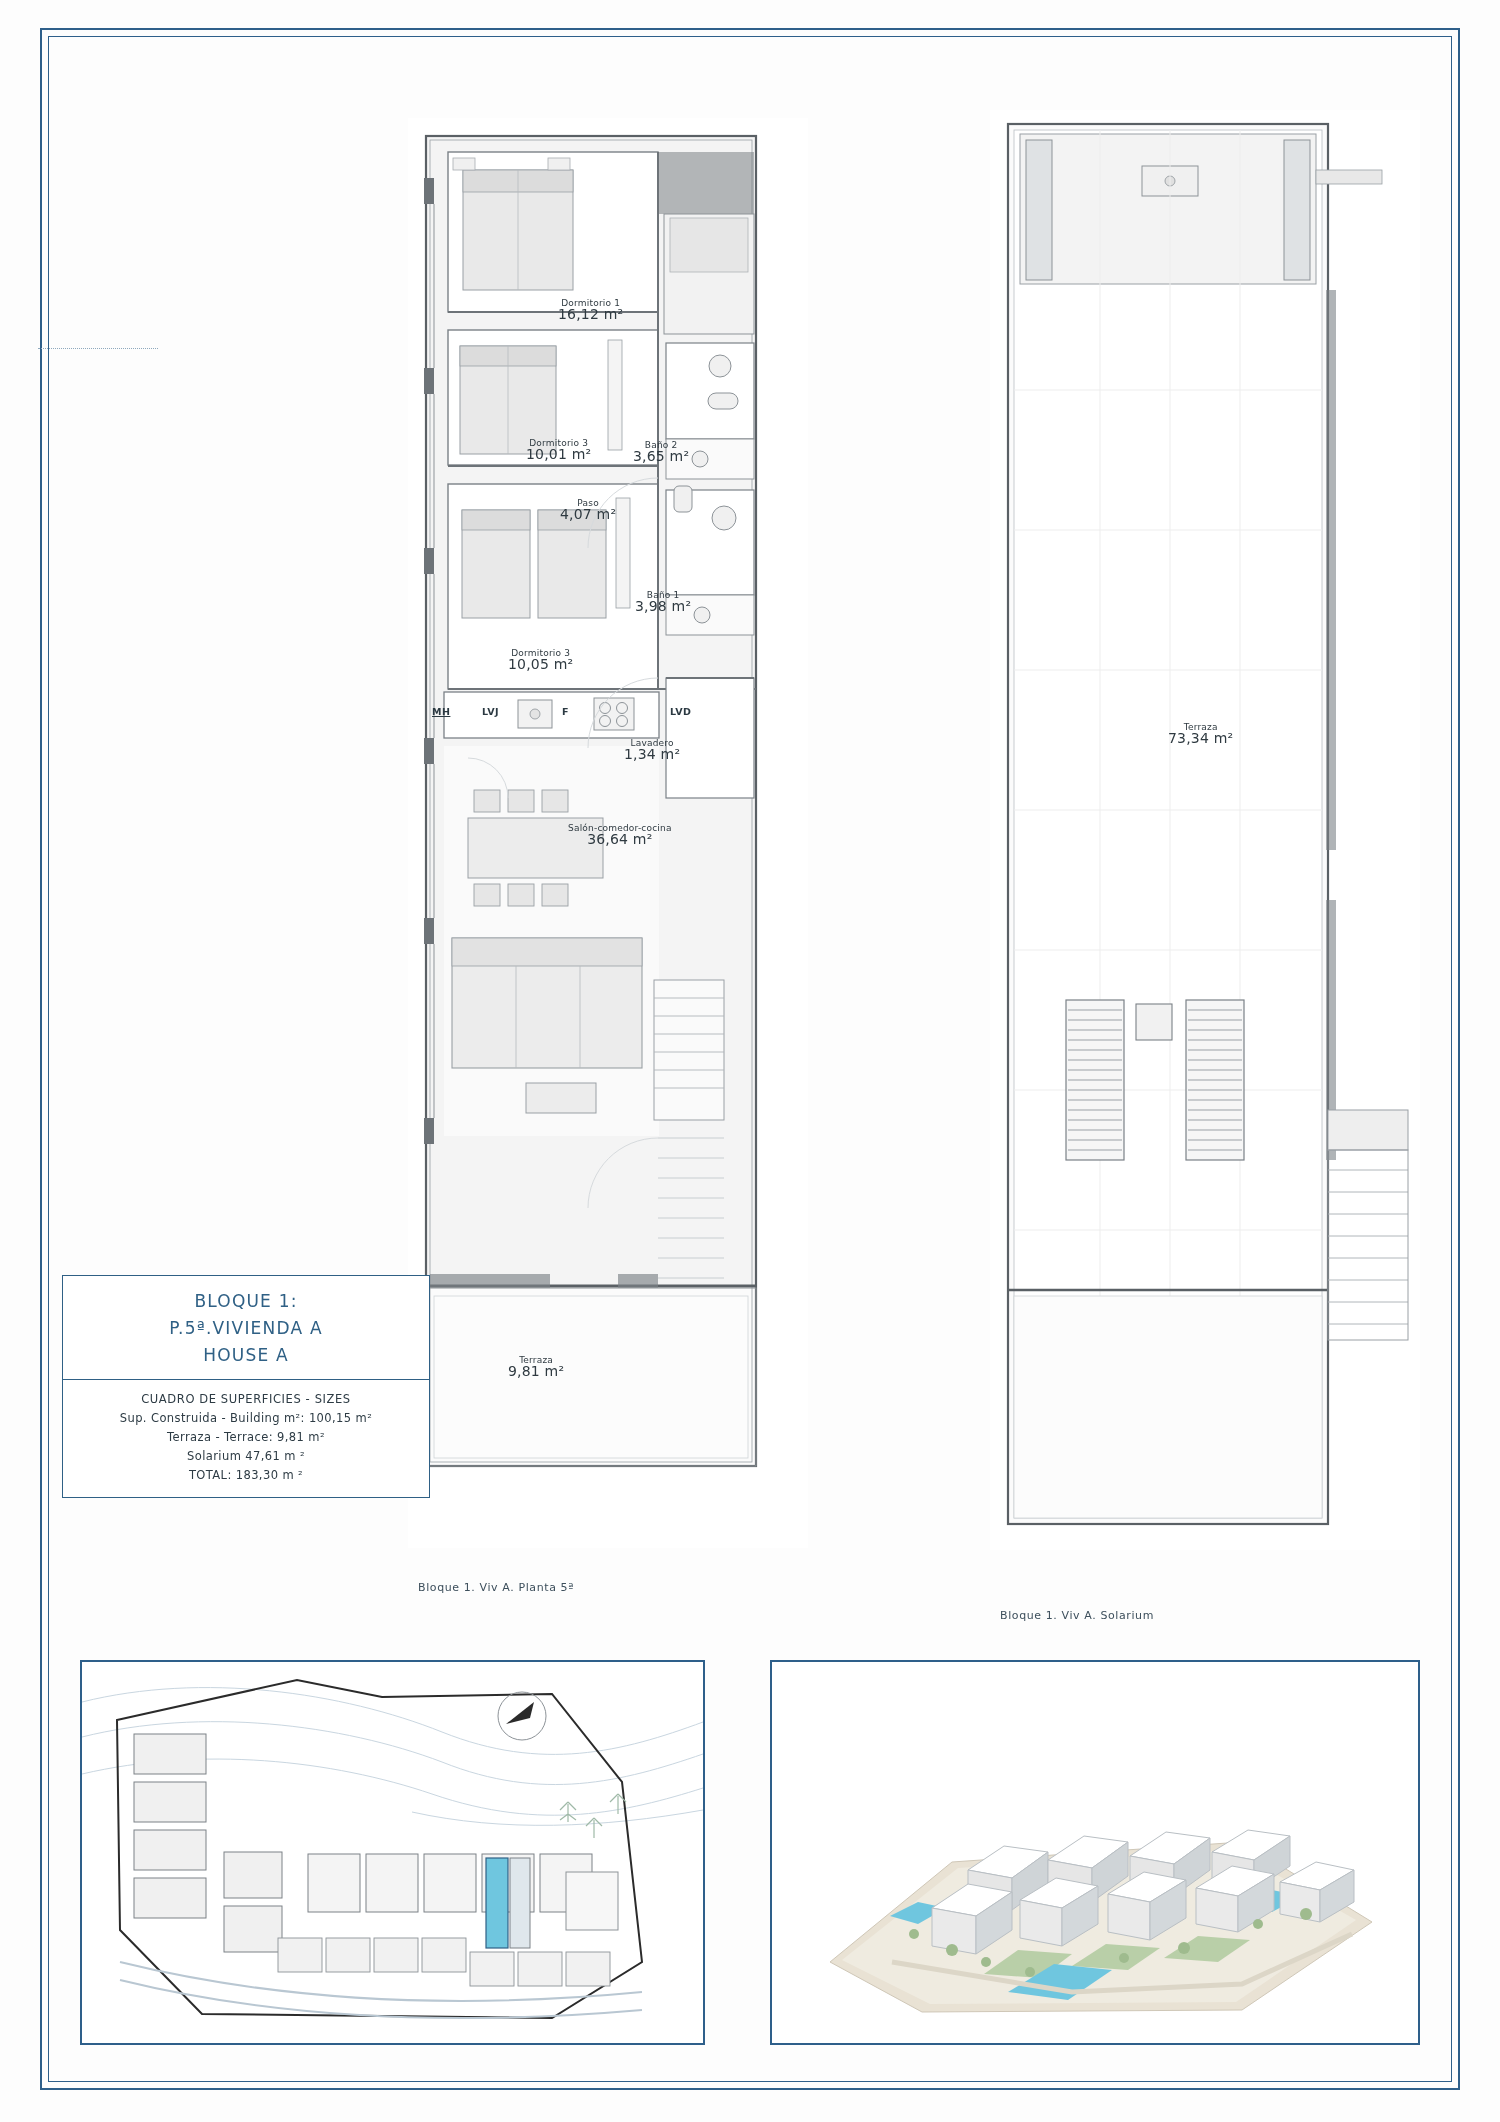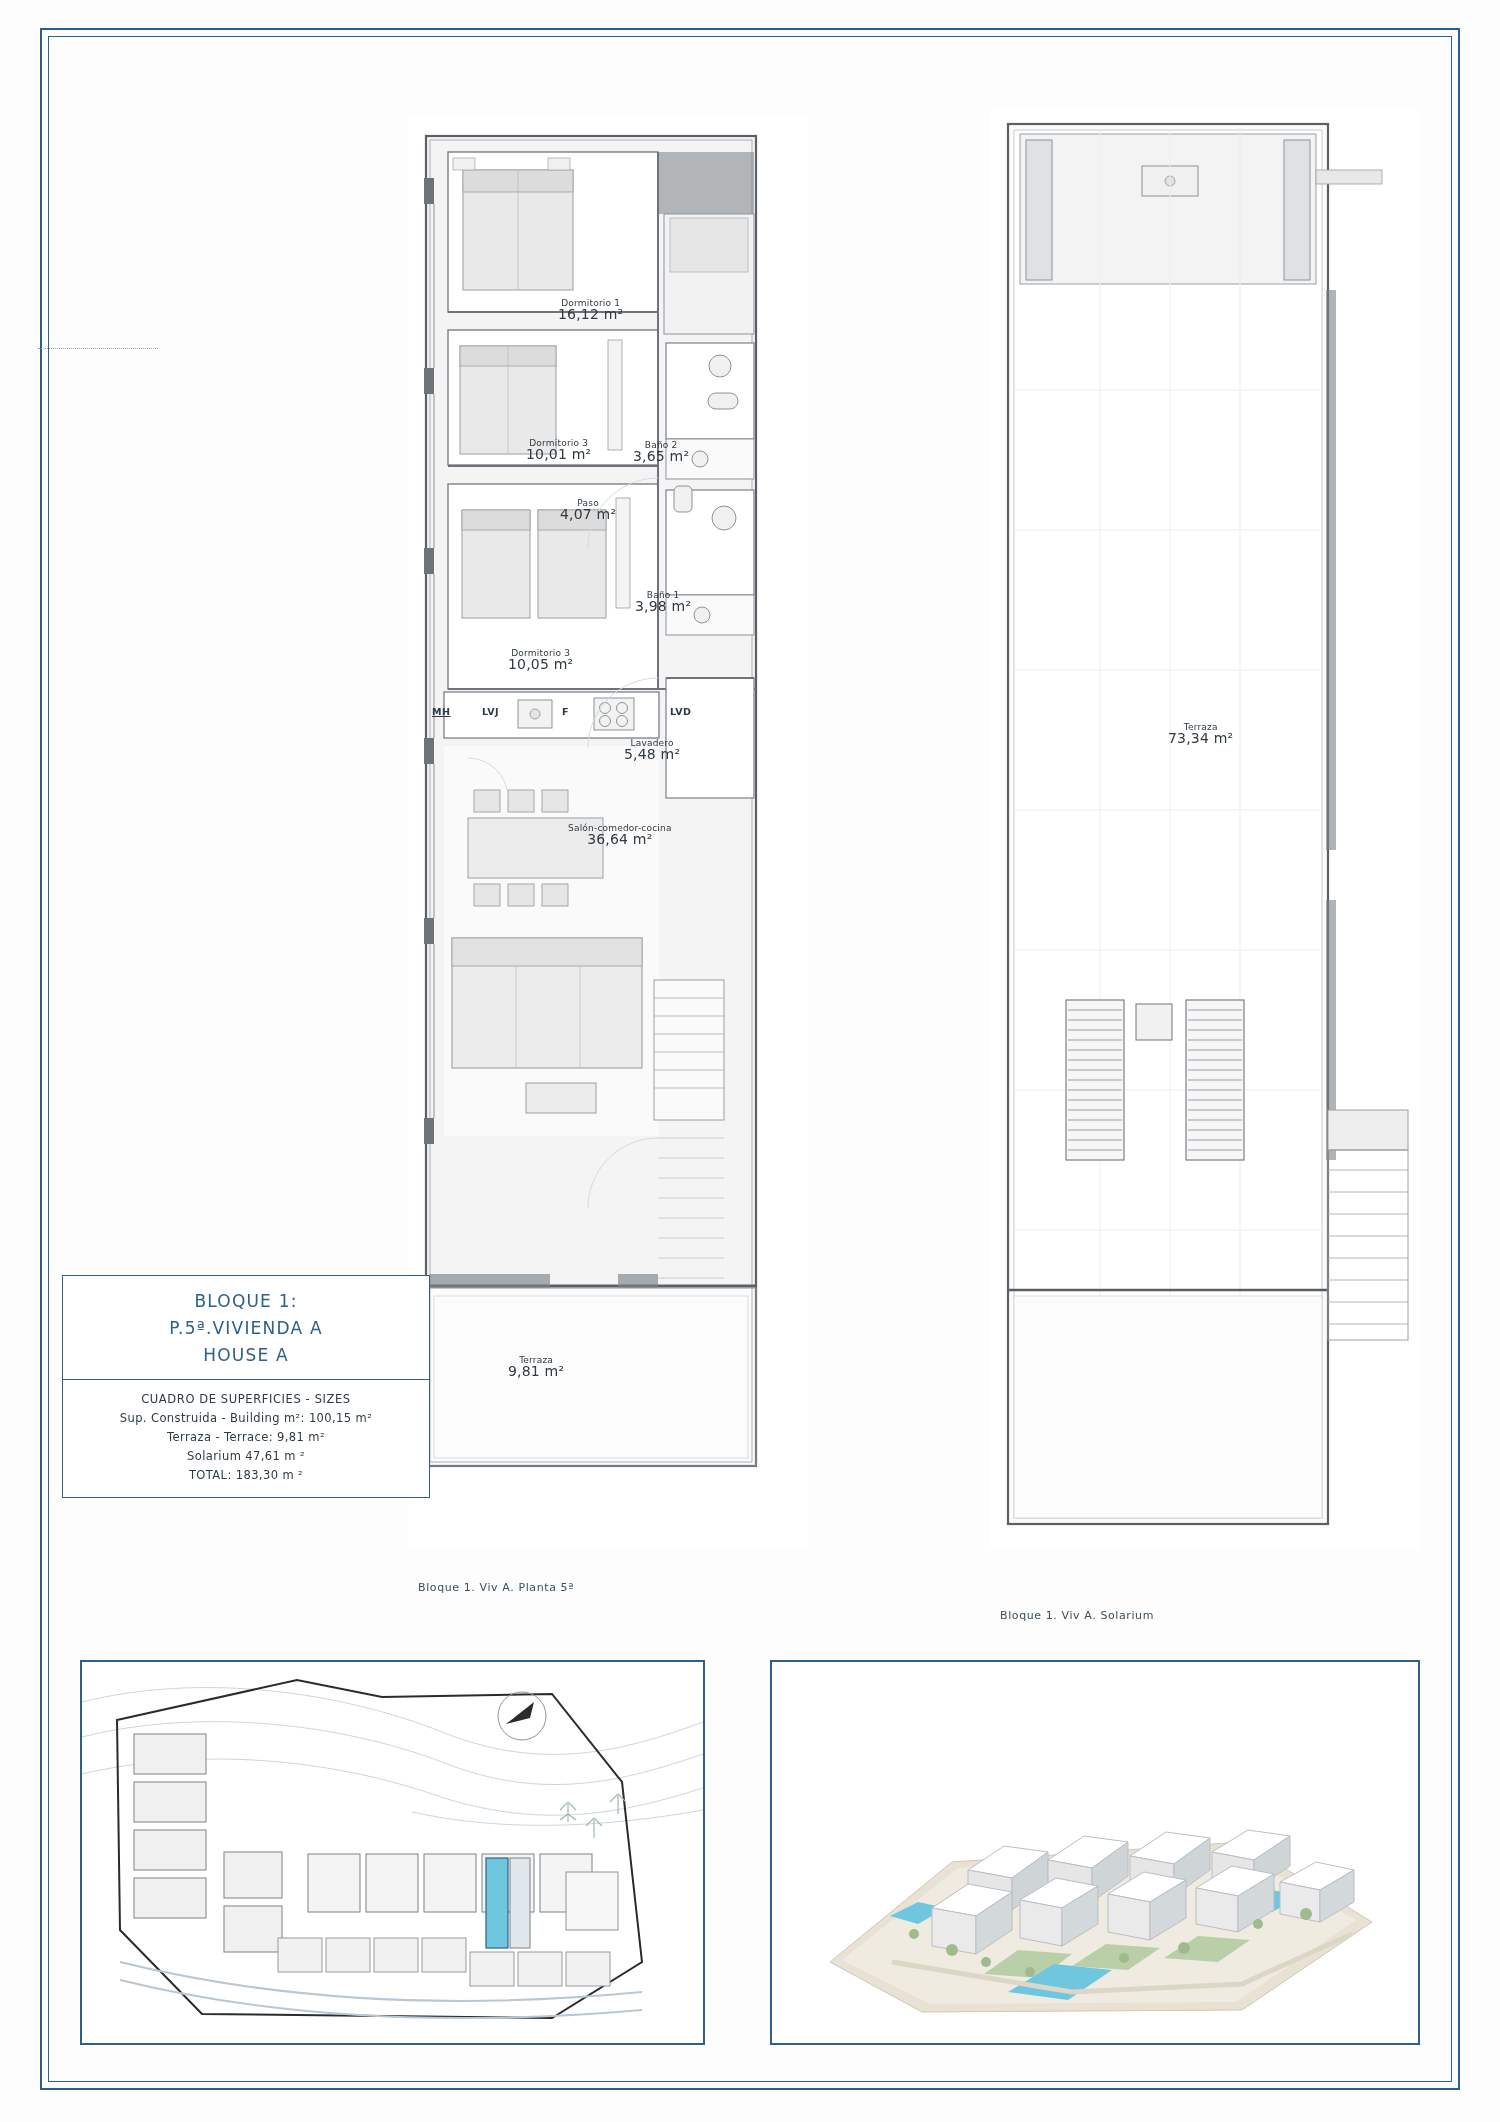--- a/index.html
+++ b/index.html
@@ -296,21 +296,21 @@
     <div class="room-label" style="left:225px; top:322px;">
       <span>Baño 2</span>
       <span class="area">3,65 m²</span>
     </div>
     <div class="room-label" style="left:227px; top:472px;">
       <span>Baño 1</span>
       <span class="area">3,98 m²</span>
     </div>
     <div class="room-label" style="left:216px; top:620px;">
       <span>Lavadero</span>
-      <span class="area">5,48 m²</span>
+      <span class="area">1,34 m²</span>
     </div>
     <div class="room-label" style="left:160px; top:705px;">
       <span>Salón-comedor-cocina</span>
       <span class="area">36,64 m²</span>
     </div>
     <div class="room-label" style="left:100px; top:1237px;">
       <span>Terraza</span>
       <span class="area">9,81 m²</span>
     </div>
 

